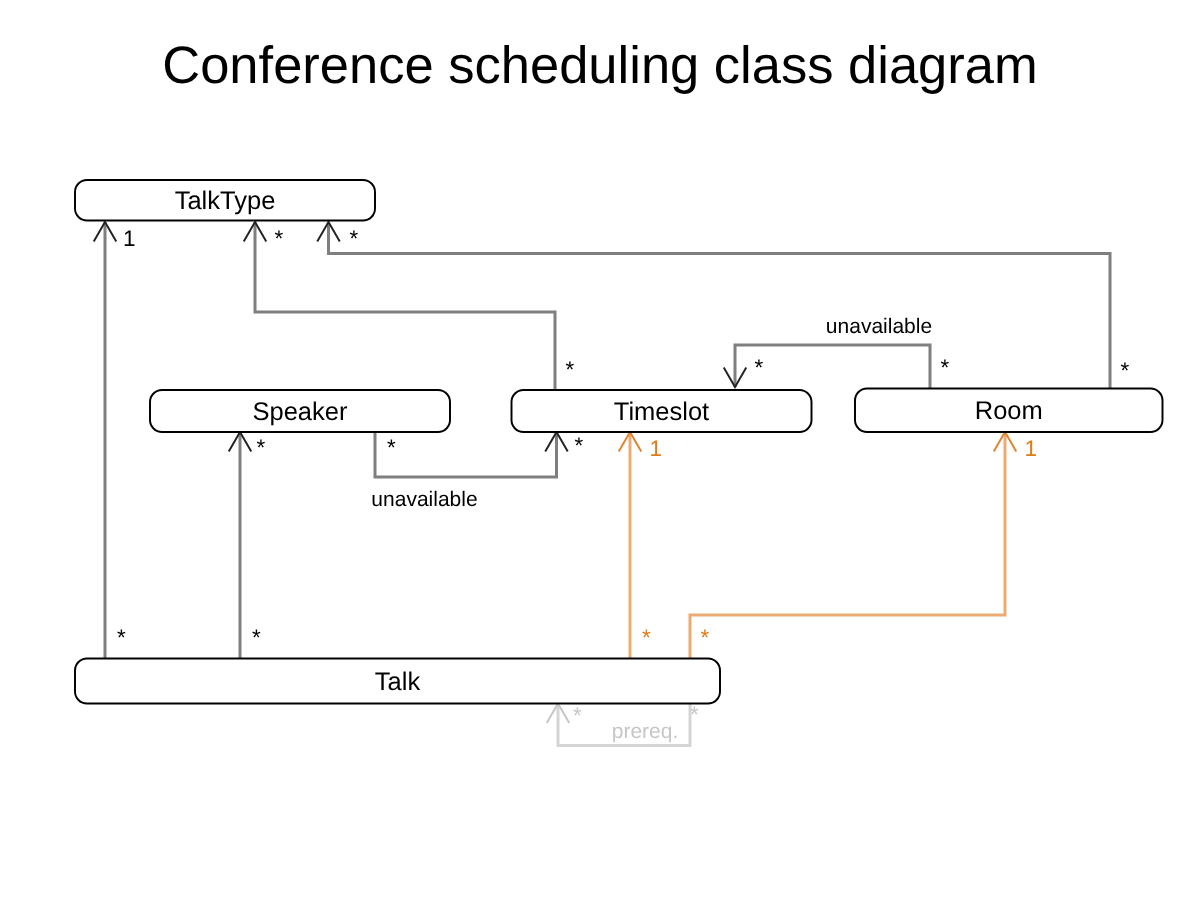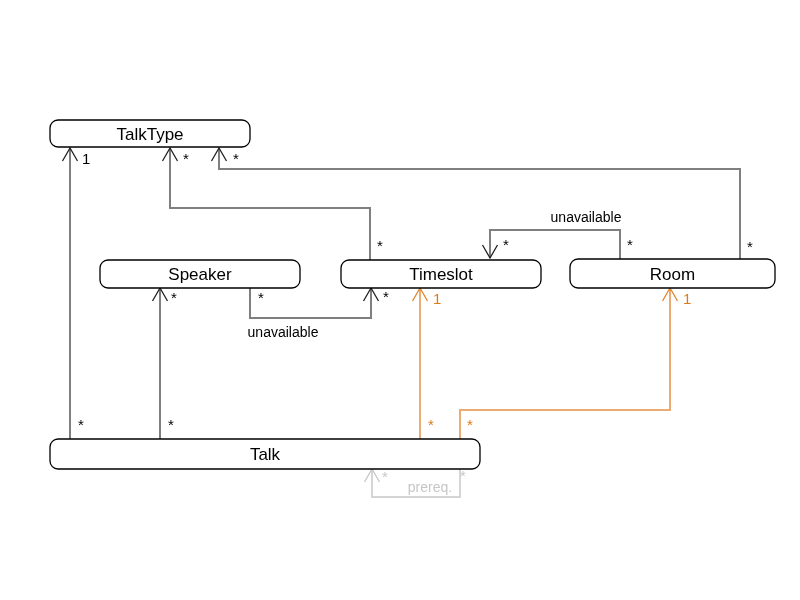--- a/index.html
+++ b/index.html
@@ -28,20 +28,21 @@
     top: 0;
   }
   svg.diagram text {
     font-family: "Liberation Sans", sans-serif;
   }
 </style>
 </head>
 <body>
 
 <div class="page">
+  <div class="title">Conference scheduling class diagram</div>
   <svg class="diagram" id="diagram-svg" width="800" height="600" viewBox="0 0 800 600">
       <polyline points="70,439 70,148" fill="none" stroke="#7f7f7f" stroke-width="2"></polyline>
       <polyline points="62.5,161 70,148 77.5,161" fill="none" stroke="#222222" stroke-width="1.3"></polyline>
       <text x="82" y="164" fill="#000000" font-size="15" text-anchor="start">1</text>
       <text x="78" y="430" fill="#000000" font-size="15" text-anchor="start">*</text>
       <polyline points="160,439 160,288" fill="none" stroke="#7f7f7f" stroke-width="2"></polyline>
       <polyline points="152.5,301 160,288 167.5,301" fill="none" stroke="#222222" stroke-width="1.3"></polyline>
       <text x="171" y="303" fill="#000000" font-size="15" text-anchor="start">*</text>
       <text x="168" y="430" fill="#000000" font-size="15" text-anchor="start">*</text>
       <polyline points="370,260 370,208 170,208 170,148" fill="none" stroke="#7f7f7f" stroke-width="2"></polyline>

